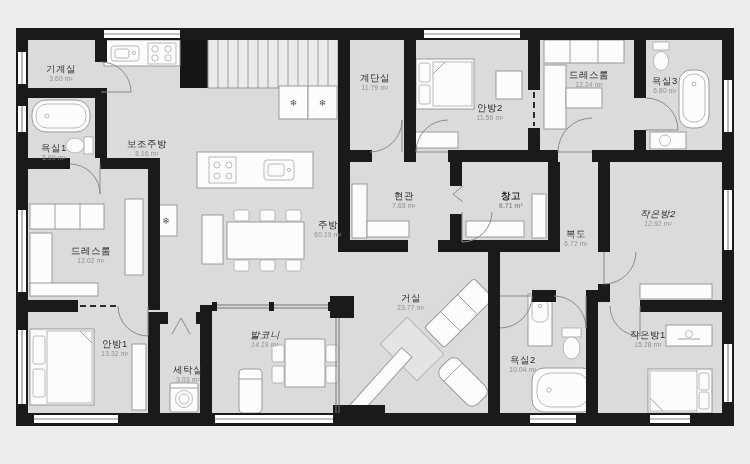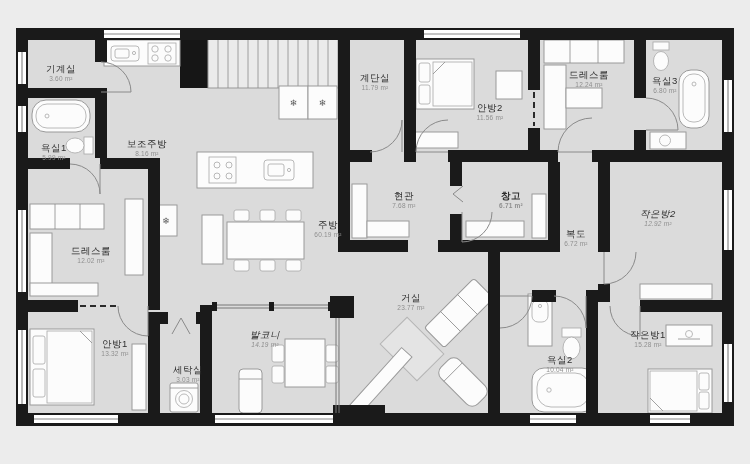--- a/index.html
+++ b/index.html
@@ -390,21 +390,21 @@
     <div class="room-area">13.32 m²</div>
   </div>
       <div class="room-label" style="left: 188px; top: 365px;">
     <div class="room-name">세탁실</div>
     <div class="room-area">3.03 m²</div>
   </div>
       <div class="room-label" style="left: 265px; top: 330px; font-style: italic;">
     <div class="room-name">발코니</div>
     <div class="room-area">14.19 m²</div>
   </div>
-      <div class="room-label" style="left: 523px; top: 355px; margin-left: 37px;">
+      <div class="room-label" style="left: 523px; top: 355px;">
     <div class="room-name">욕실2</div>
     <div class="room-area">10.04 m²</div>
   </div>
       <div class="room-label" style="left: 648px; top: 330px;">
     <div class="room-name">작은방1</div>
     <div class="room-area">15.28 m²</div>
   </div>
     </div>
 
 </div>

